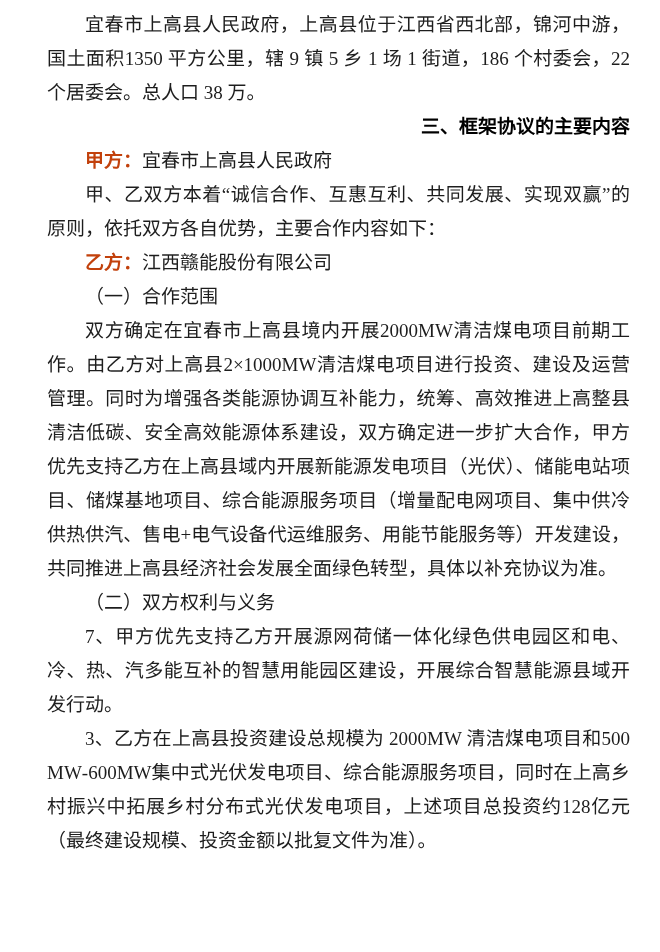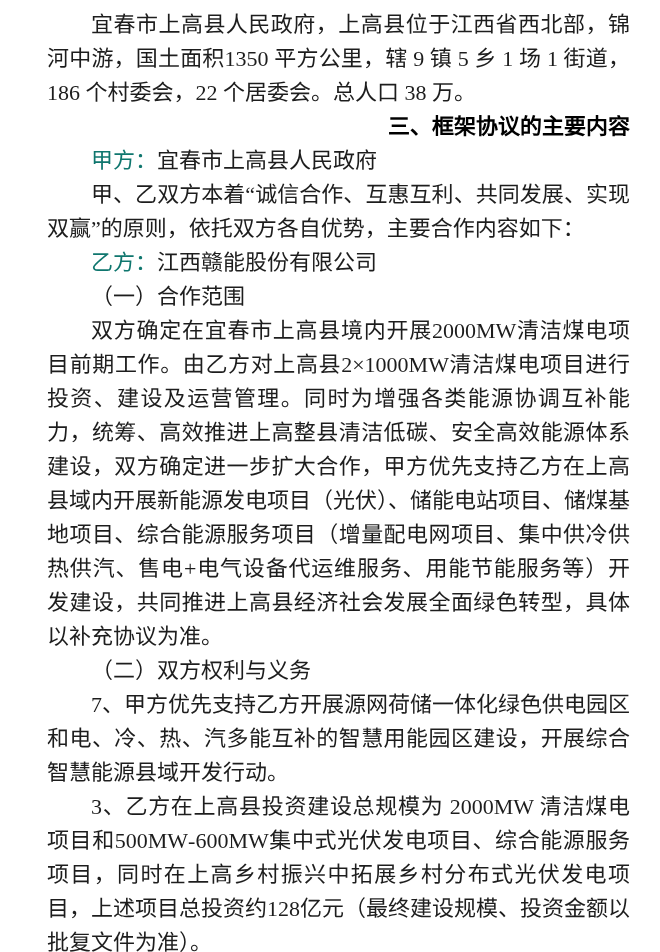--- a/index.html
+++ b/index.html
@@ -8,42 +8,42 @@
     background: #ffffff;
   }
   .page {
     position: relative;
     width: 660px;
     height: 952px;
     box-sizing: border-box;
     background: #ffffff;
     color: #1d1d1d;
     font-family: "Liberation Serif", "DejaVu Serif", serif;
-    font-size: 22px;
+    font-size: 19px;
     line-height: 34px;
     padding: 8px 30px 0 47px;
     overflow: hidden;
   }
   .para {
     margin: 0;
     text-align: justify;
     text-justify: inter-character;
     text-indent: 2em;
     word-break: break-all;
   }
   .heading {
     font-family: "Liberation Sans", "DejaVu Sans", sans-serif;
     font-weight: 700;
     color: #000000;
     text-align: right;
   }
   .party-label {
     font-family: "Liberation Sans", "DejaVu Sans", sans-serif;
-    font-weight: 400;
-    color: #0f766e;
+    font-weight: 700;
+    color: #c2410c;
   }
 </style>
 </head>
 <body>
 
 <div class="page">
 
   <p class="para">宜春市上高县人民政府，上高县位于江西省西北部，锦河中游，国土面积1350 平方公里，辖 9 镇 5 乡 1 场 1 街道，186 个村委会，22 个居委会。总人口 38 万。</p>
 
   <p class="para heading">三、框架协议的主要内容</p>

